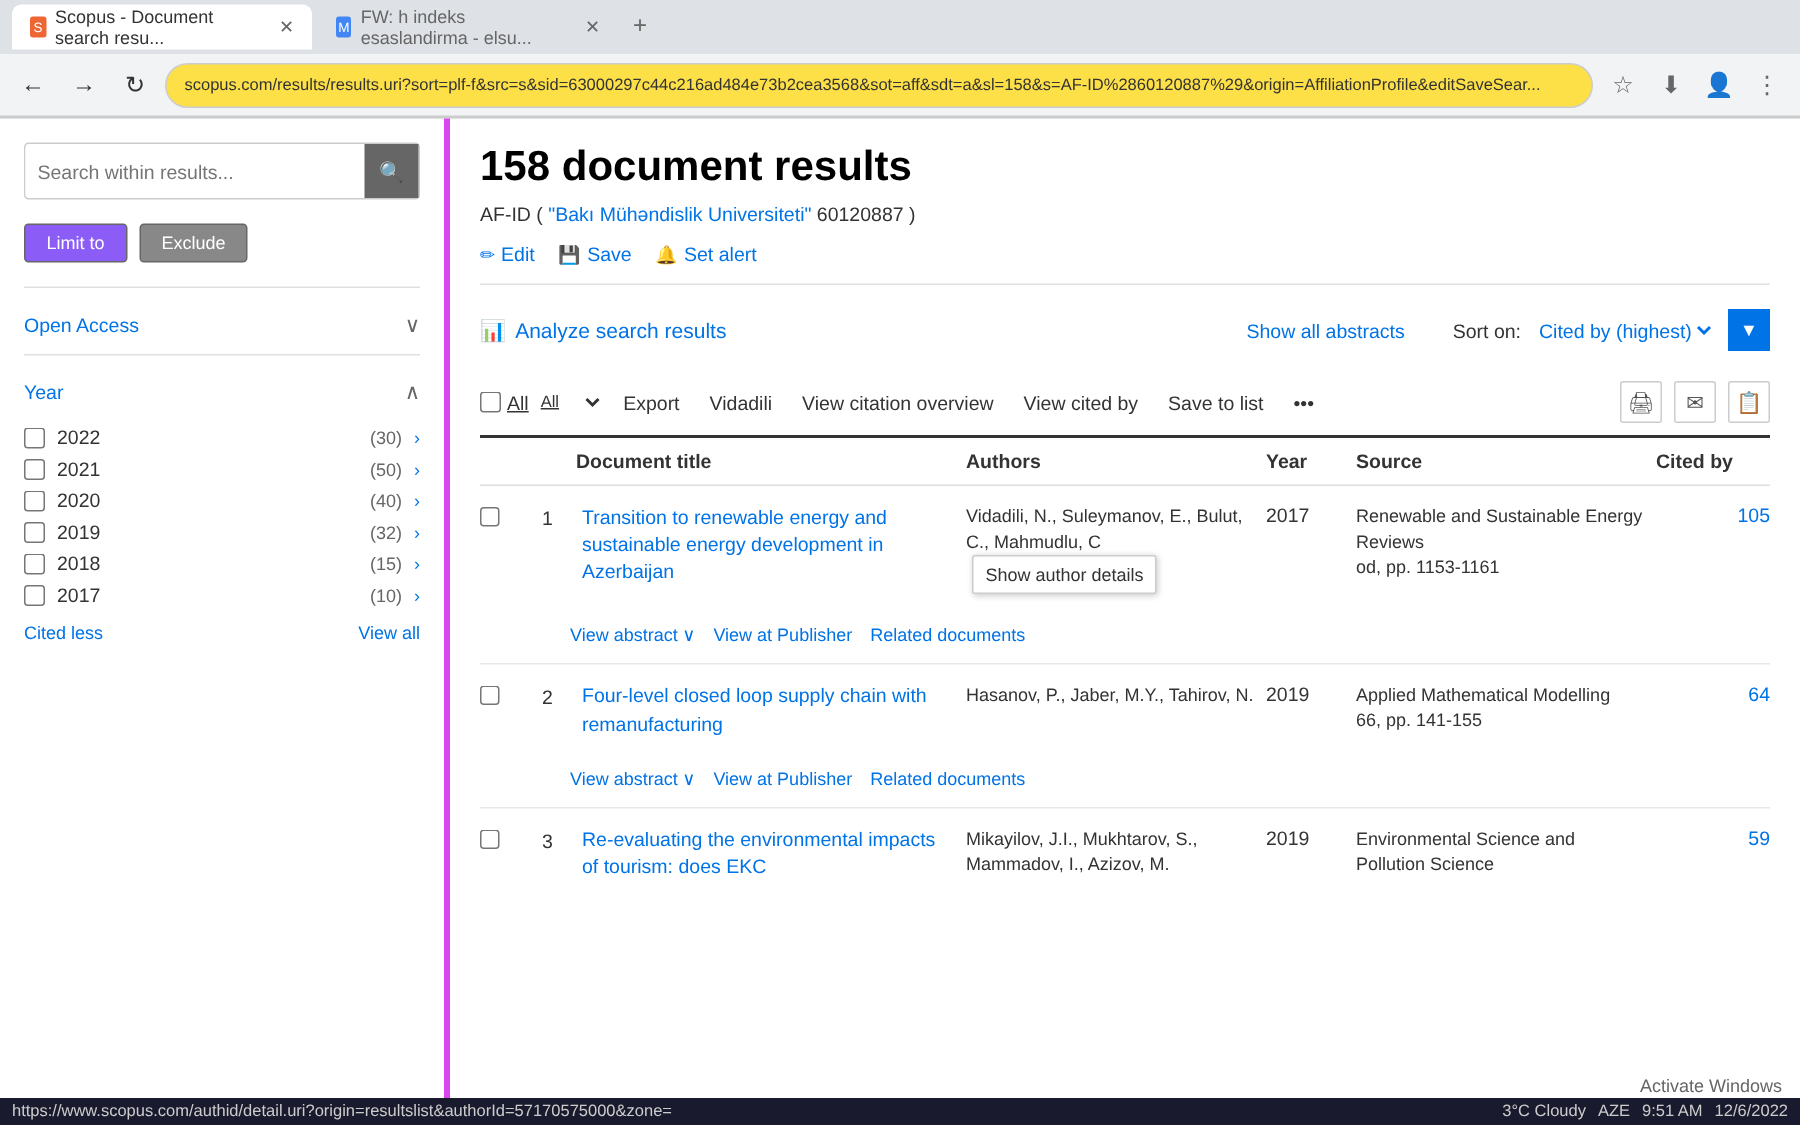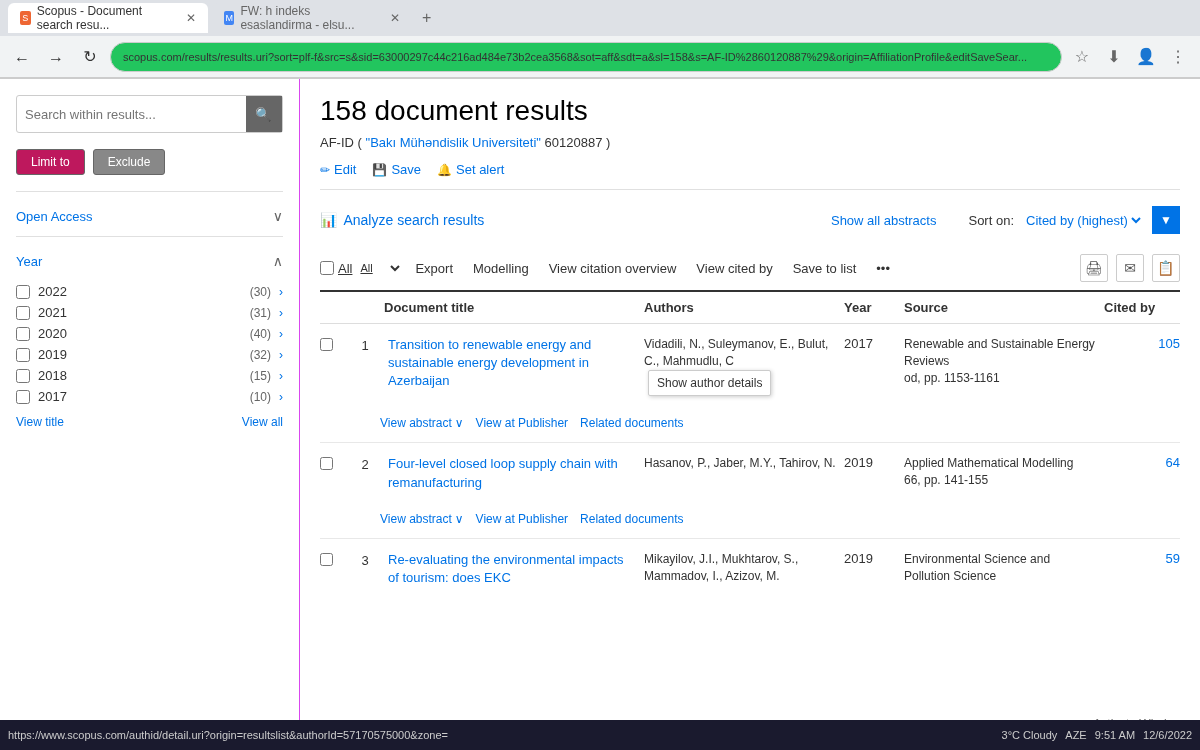--- a/index.html
+++ b/index.html
@@ -10,54 +10,54 @@
     .tab-bar { display: flex; align-items: center; height: 36px; padding: 0 8px; gap: 4px; background: #dee1e6; }
     .tab { display: flex; align-items: center; height: 30px; padding: 0 12px; background: #fff; border-radius: 6px 6px 0 0; font-size: 12px; color: #333; gap: 6px; max-width: 200px; }
     .tab.inactive { background: #dee1e6; color: #666; }
     .tab-favicon { width: 14px; height: 14px; background: #e63; border-radius: 2px; display: inline-block; font-size: 9px; color: #fff; text-align: center; line-height: 14px; }
     .tab-favicon.email { background: #4285f4; }
     .tab-close { color: #666; font-size: 12px; margin-left: 4px; cursor: pointer; }
     .tab-new { color: #666; font-size: 16px; cursor: pointer; padding: 0 6px; }
 
     .address-bar { display: flex; align-items: center; height: 42px; padding: 0 8px; gap: 6px; background: #f1f3f4; border-bottom: 1px solid #ccc; }
     .nav-btn { width: 28px; height: 28px; border: none; background: none; cursor: pointer; font-size: 16px; color: #333; display: flex; align-items: center; justify-content: center; }
-    .address-input { flex: 1; height: 30px; border: 1px solid #ccc; border-radius: 15px; padding: 0 12px; font-size: 11px; background: #22c55e; color: #333; outline: none; }
+    .address-input { flex: 1; height: 30px; border: 1px solid #ccc; border-radius: 15px; padding: 0 12px; font-size: 11px; background: #fde047; color: #333; outline: none; }
     .browser-icons { display: flex; gap: 4px; align-items: center; }
     .browser-icon-btn { width: 28px; height: 28px; border: none; background: none; cursor: pointer; color: #666; font-size: 16px; display: flex; align-items: center; justify-content: center; border-radius: 50%; }
 
     
     .page { display: flex; height: calc(750px - 78px); }
 
     
-    .sidebar { width: 300px; border-right: 1px solid #d946ef; padding: 16px; overflow-y: auto; flex-shrink: 0; }
+    .sidebar { width: 300px; border-right: 4px solid #d946ef; padding: 16px; overflow-y: auto; flex-shrink: 0; }
     .search-box { display: flex; align-items: center; border: 1px solid #ccc; border-radius: 3px; margin-bottom: 16px; }
     .search-input { flex: 1; border: none; outline: none; padding: 8px; font-size: 13px; color: #555; }
     .search-btn { width: 36px; height: 36px; background: #666; border: none; cursor: pointer; display: flex; align-items: center; justify-content: center; color: #fff; }
     .refine-title { font-size: 14px; font-weight: bold; margin-bottom: 12px; }
     .refine-buttons { display: flex; gap: 8px; margin-bottom: 16px; }
-    .refine-btn { padding: 5px 14px; border: 1px solid #666; border-radius: 3px; cursor: pointer; font-size: 12px; background: #be185d; color: #fff; }
+    .refine-btn { padding: 5px 14px; border: 1px solid #666; border-radius: 3px; cursor: pointer; font-size: 12px; background: #8b5cf6; color: #fff; }
     .refine-btn.exclude { background: #888; }
 
     .filter-section { border-top: 1px solid #e0e0e0; padding-top: 12px; margin-bottom: 8px; }
     .filter-header { display: flex; justify-content: space-between; align-items: center; cursor: pointer; padding: 4px 0; margin-bottom: 8px; }
     .filter-title { font-size: 13px; color: #0073e6; font-weight: normal; }
     .filter-arrow { font-size: 14px; color: #666; }
 
     .filter-item { display: flex; align-items: flex-end; padding: 3px 0; gap: 8px; font-size: 13px; }
     .filter-item input[type="checkbox"] { width: 14px; height: 14px; cursor: pointer; }
     .filter-label { flex: 1; color: #333; }
     .filter-count { color: #666; font-size: 12px; }
     .filter-arrow-right { color: #0073e6; font-size: 12px; cursor: pointer; }
 
     .view-less-row { display: flex; justify-content: space-between; margin-top: 8px; font-size: 12px; }
     .view-link { color: #0073e6; cursor: pointer; text-decoration: none; }
 
     
     .main { flex: 1; overflow-y: auto; padding: 16px 20px; }
-    .page-title { font-size: 28px; font-weight: 400; margin-bottom: 8px; color: #000; }
+    .page-title { font-size: 28px; font-weight: 700; margin-bottom: 8px; color: #000; }
     .affil-line { font-size: 13px; margin-bottom: 12px; color: #333; }
     .affil-link { color: #0073e6; text-decoration: none; }
     .action-bar { display: flex; gap: 16px; align-items: center; margin-bottom: 16px; padding-bottom: 12px; border-bottom: 1px solid #e0e0e0; }
     .action-link { display: flex; align-items: center; gap: 4px; color: #0073e6; text-decoration: none; font-size: 13px; cursor: pointer; }
     .action-icon { font-size: 12px; }
 
     .results-toolbar { display: flex; justify-content: space-between; align-items: center; margin-bottom: 12px; }
     .analyze-btn { display: flex; align-items: center; gap: 6px; color: #0073e6; font-size: 14px; cursor: pointer; text-decoration: none; }
     .chart-icon { font-size: 14px; }
     .sort-row { display: flex; align-items: center; gap: 8px; font-size: 13px; justify-content: flex-end; }
@@ -84,21 +84,21 @@
 
     .doc-actions { display: flex; align-items: center; gap: 12px; margin-top: 20px; margin-left: 60px; font-size: 12px; }
     .doc-action-link { color: #0073e6; cursor: pointer; text-decoration: none; display: flex; align-items: center; gap: 3px; }
 
     .all-select { display: flex; align-items: center; gap: 4px; text-decoration: underline; }
     .all-checkbox { width: 14px; height: 14px; }
     .all-dropdown { border: none; background: none; cursor: pointer; color: #333; font-size: 11px; }
 
     .author-tooltip { background: #fff; border: 1px solid #ccc; border-radius: 2px; padding: 4px 8px; font-size: 12px; color: #333; display: inline-block; box-shadow: 1px 1px 4px rgba(0,0,0,0.2); cursor: pointer; }
 
-    .status-bar { position: fixed; bottom: 0; left: 0; right: 0; height: 30px; background: #1a1a2e; display: flex; align-items: center; padding: 0 8px; gap: 12px; font-size: 11px; color: #fff; }
+    .status-bar { position: fixed; bottom: 0; left: 0; right: 0; height: 18px; background: #1a1a2e; display: flex; align-items: center; padding: 0 8px; gap: 12px; font-size: 11px; color: #fff; }
     .status-url { flex: 1; color: #ccc; overflow: hidden; text-overflow: ellipsis; white-space: nowrap; }
     .status-info { display: flex; gap: 8px; align-items: flex-end; color: #ccc; font-size: 11px; }
 
     .check-col { display: flex; align-items: flex-start; padding-top: 2px; }
 
     .activate-overlay { position: absolute; right: 60px; bottom: 80px; background: rgba(255,255,255,0.85); padding: 8px 12px; font-size: 12px; color: #666; text-align: right; }
   </style>
 </head>
 <body>
 
@@ -158,21 +158,21 @@
       <div>
         <div class="filter-item">
           <input type="checkbox" style="">
           <span class="filter-label">2022</span>
           <span class="filter-count">(30)</span>
           <span class="filter-arrow-right">›</span>
         </div>
         <div class="filter-item">
           <input type="checkbox" style="">
           <span class="filter-label">2021</span>
-          <span class="filter-count">(31)</span>
+          <span class="filter-count">(50)</span>
           <span class="filter-arrow-right">›</span>
         </div>
         <div class="filter-item">
           <input type="checkbox" style="">
           <span class="filter-label">2020</span>
           <span class="filter-count">(40)</span>
           <span class="filter-arrow-right">›</span>
         </div>
         <div class="filter-item">
           <input type="checkbox" style="">
@@ -187,21 +187,21 @@
           <span class="filter-arrow-right">›</span>
         </div>
         <div class="filter-item">
           <input type="checkbox" style="">
           <span class="filter-label">2017</span>
           <span class="filter-count">(10)</span>
           <span class="filter-arrow-right">›</span>
         </div>
       </div>
       <div class="view-less-row">
-        <a class="view-link">View title</a>
+        <a class="view-link">Cited less</a>
         <a class="view-link">View all</a>
       </div>
     </div>
   </div>
 
   <div class="main" style="position:relative;">
     <h1 class="page-title">158 document results</h1>
     <div class="affil-line">
       <span>AF-ID (</span>
       <a class="affil-link">"Bakı Mühəndislik Universiteti"</a>
@@ -246,21 +246,21 @@
       <div class="all-select">
         <input type="checkbox" class="all-checkbox" style="">
         <span>All</span>
         <select class="all-dropdown">
           <option>All</option>
           <option>None</option>
         </select>
       </div>
       <div class="doc-toolbar-actions">
         <button class="toolbar-action">Export</button>
-        <button class="toolbar-action">Modelling</button>
+        <button class="toolbar-action">Vidadili</button>
         <button class="toolbar-action">View citation overview</button>
         <button class="toolbar-action">View cited by</button>
         <button class="toolbar-action">Save to list</button>
         <button class="toolbar-action">•••</button>
       </div>
       <div class="toolbar-icons">
         <button class="toolbar-icon-btn">🖨</button>
         <button class="toolbar-icon-btn">✉</button>
         <button class="toolbar-icon-btn">📋</button>
       </div>

